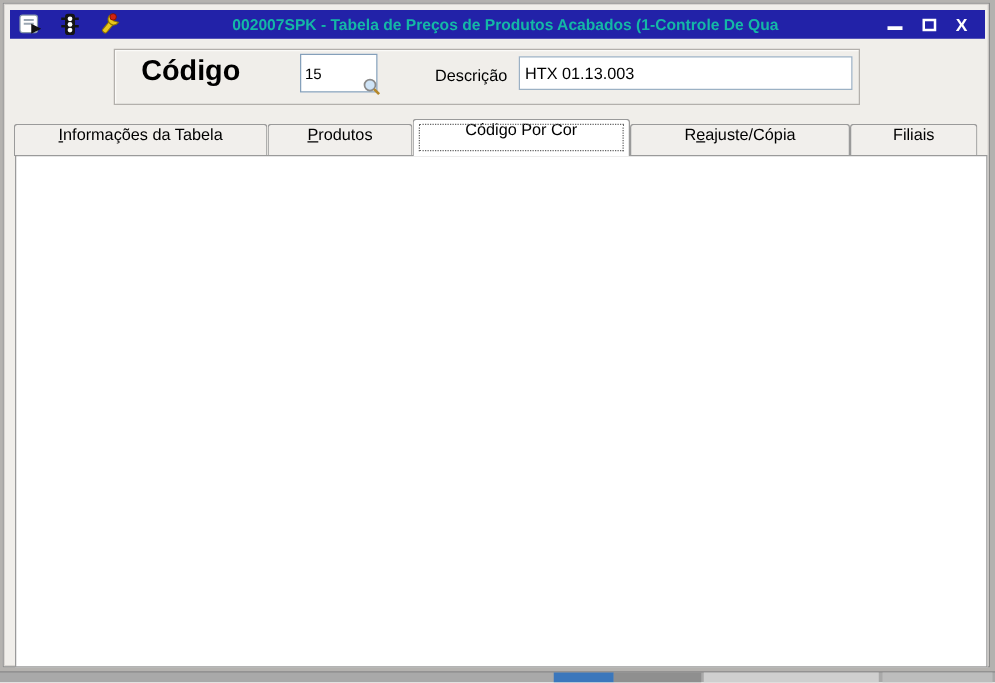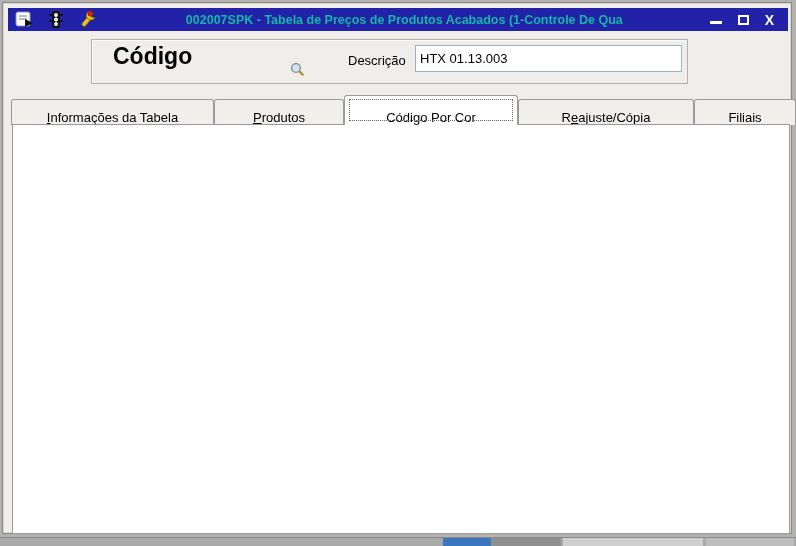--- a/index.html
+++ b/index.html
@@ -29,21 +29,21 @@
                 background:#fff; border:1px solid #85a0ba; font:12px "Liberation Sans",sans-serif;
                 padding:2px 3px; vertical-align:top; }
   .mag { position:absolute; left:287px; top:59px; }
   .lbl-descricao { position:absolute; left:345px; top:50px; font-size:13px; color:#000; }
   .inp-descricao { position:absolute; left:412px; top:42px; width:267px; height:27px;
                    background:#fff; border:1px solid #9cb1c4; font:13px "Liberation Sans",sans-serif; padding:0 4px; }
 
   
   .tabs { position:absolute; left:8px; top:92px; height:30px; display:flex; align-items:flex-end; }
   .tab { position:relative; height:26px; background:#f1efec; border:1px solid #9a9a9a; border-bottom:none;
-         border-radius:3px 3px 0 0; display:flex; align-items:flex-end; justify-content:center;
+         border-radius:3px 3px 0 0; display:flex; align-items:flex-start; justify-content:center;
          font-size:13px; color:#000; z-index:1; }
   .tab.active { height:30px; background:#fff; z-index:3; }
   .tab.active::after { content:""; position:absolute; left:4px; right:4px; top:3px; bottom:4px;
                        border:1px dotted #666; }
   .tab u { text-decoration:underline; }
 
   
   .page { position:absolute; left:9px; top:121px; width:778px; height:410px;
           background:#fff; border:1px solid #9a9a9a; z-index:2; }
 
@@ -143,34 +143,35 @@
       <span class="tb-title">002007SPK - Tabela de Preços de Produtos Acabados (1-Controle De Qua</span>
       <span class="tb-buttons">
         <span class="btn-min"></span>
         <span class="btn-max"></span>
         <span class="btn-close">X</span>
       </span>
     </div>
 
     <div class="gb-codigo"></div>
     <div class="lbl-codigo">Código</div>
+    <input class="inp-codigo" value="15" style="">
     <span class="mag">
       <svg width="15" height="15" viewBox="0 0 15 15">
         <circle cx="6" cy="6" r="4.4" fill="#cfe4f7" stroke="#8b8b8b" stroke-width="1.4"></circle>
         <line x1="9.3" y1="9.3" x2="13.3" y2="13.3" stroke="#b5882a" stroke-width="2.2"></line>
       </svg>
     </span>
     <div class="lbl-descricao">Descrição</div>
     <input class="inp-descricao" value="HTX 01.13.003" style="">
 
     <div class="tabs">
       <span class="tab" style="width:203px">
           <span class="tab-label"><u>I</u>nformações da Tabela</span>
         </span>
-      <span class="tab" style="width:130px">
+      <span class="tab" style="width:116px">
           <span class="tab-label"><u>P</u>rodutos</span>
         </span>
       <span class="tab active" style="width:174px">
           <span class="tab-label">Código Por Cor</span>
         </span>
       <span class="tab" style="width:176px">
           <span class="tab-label">R<u>e</u>ajuste/Cópia</span>
         </span>
       <span class="tab" style="width:102px">
           <span class="tab-label">Filiais</span>

